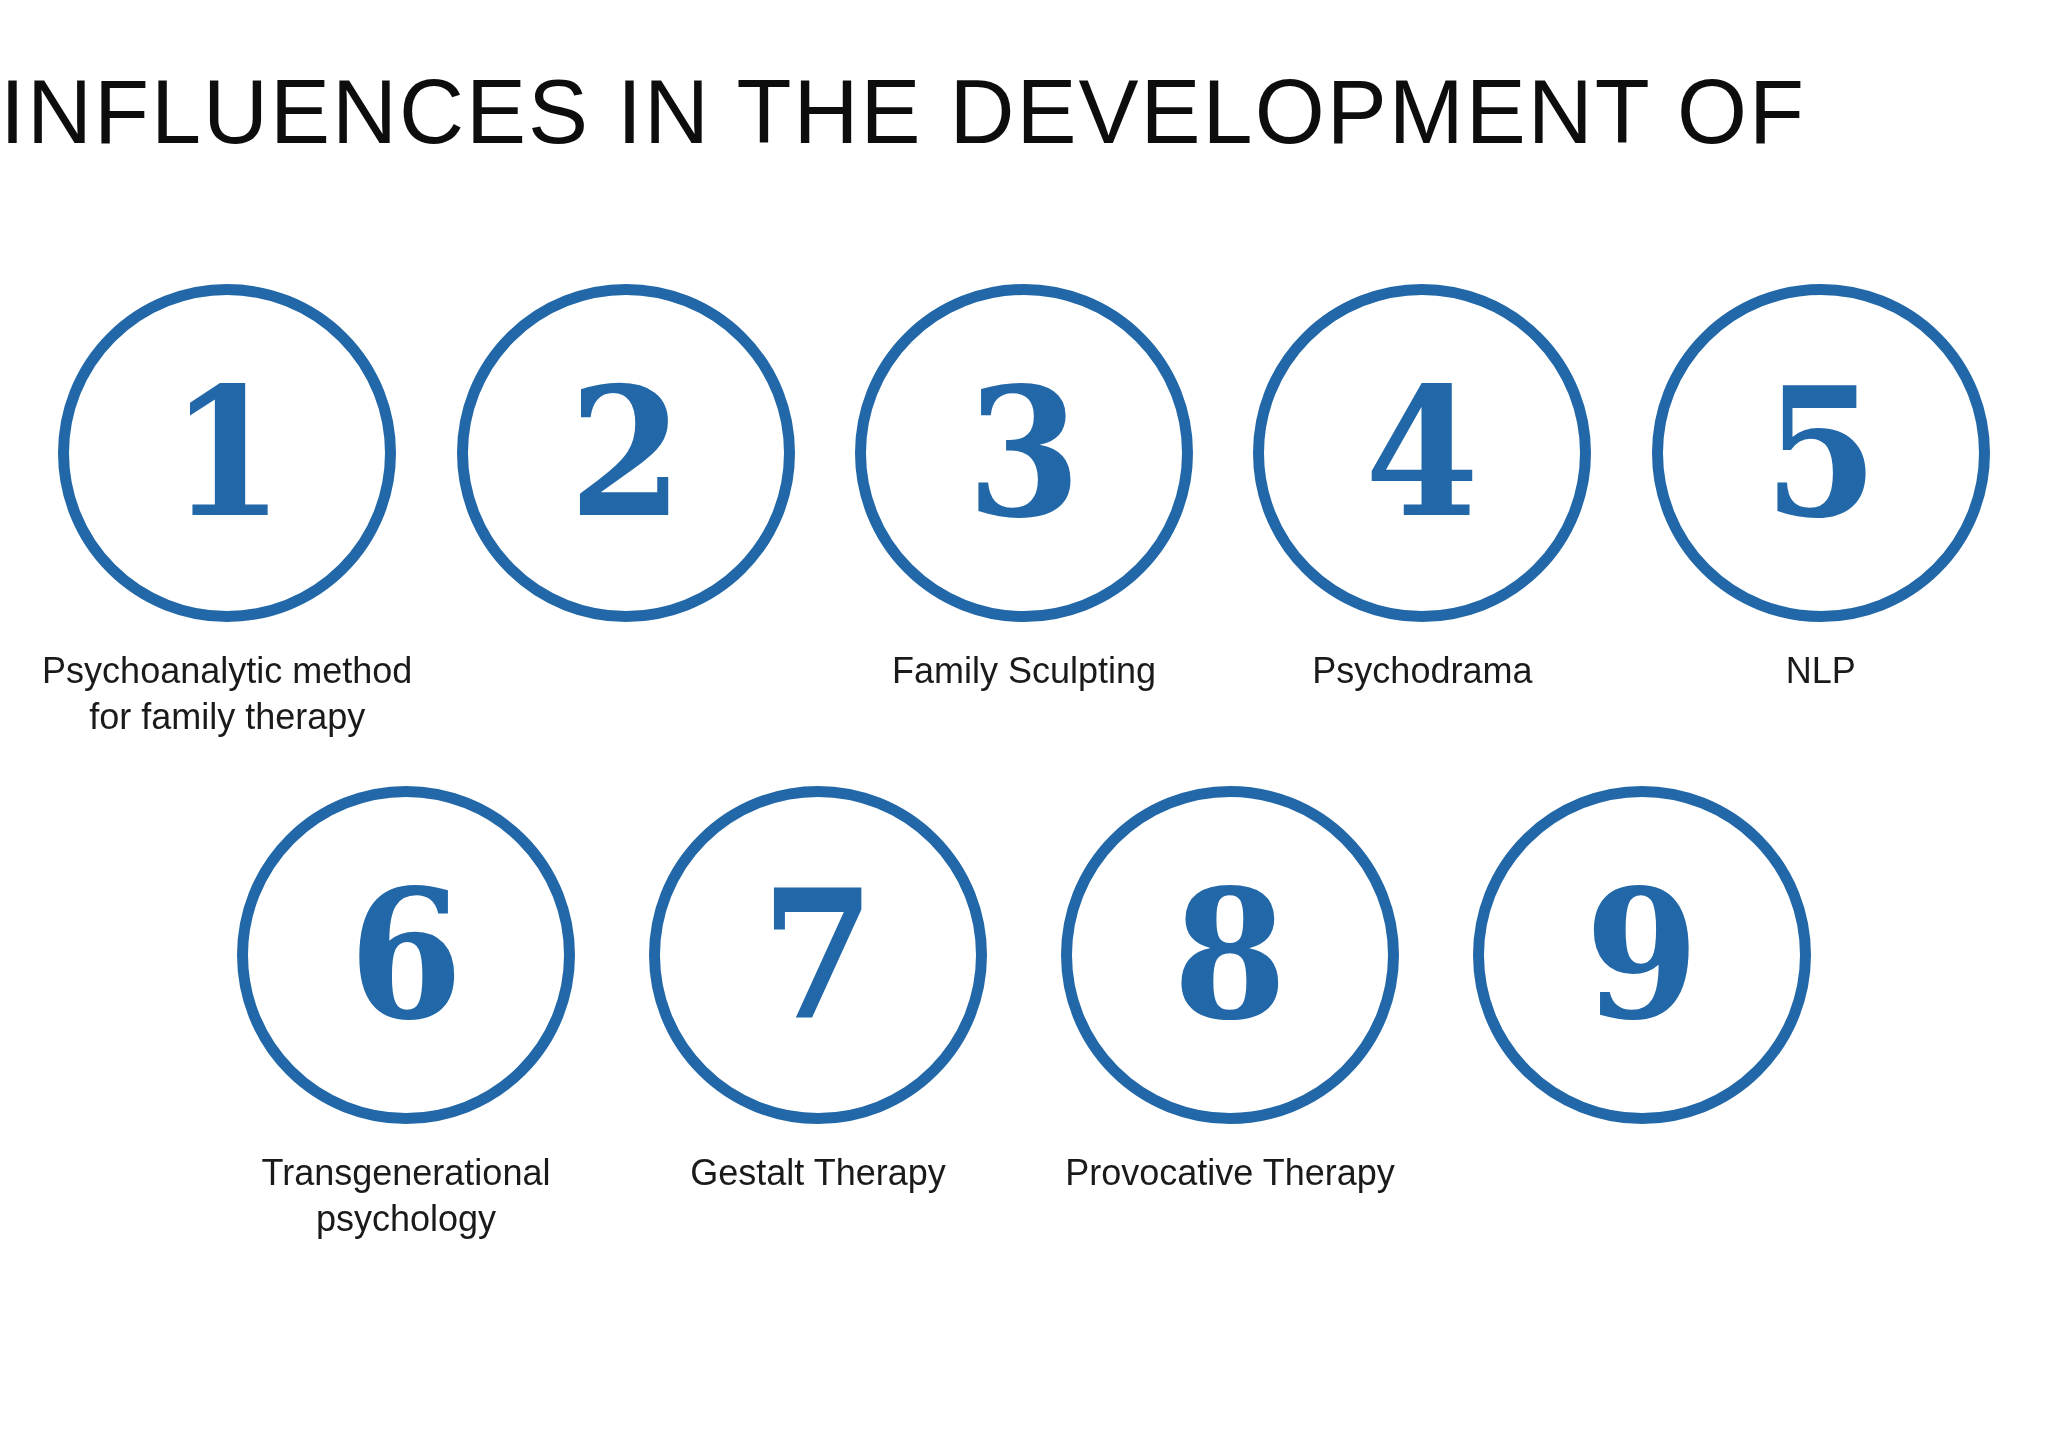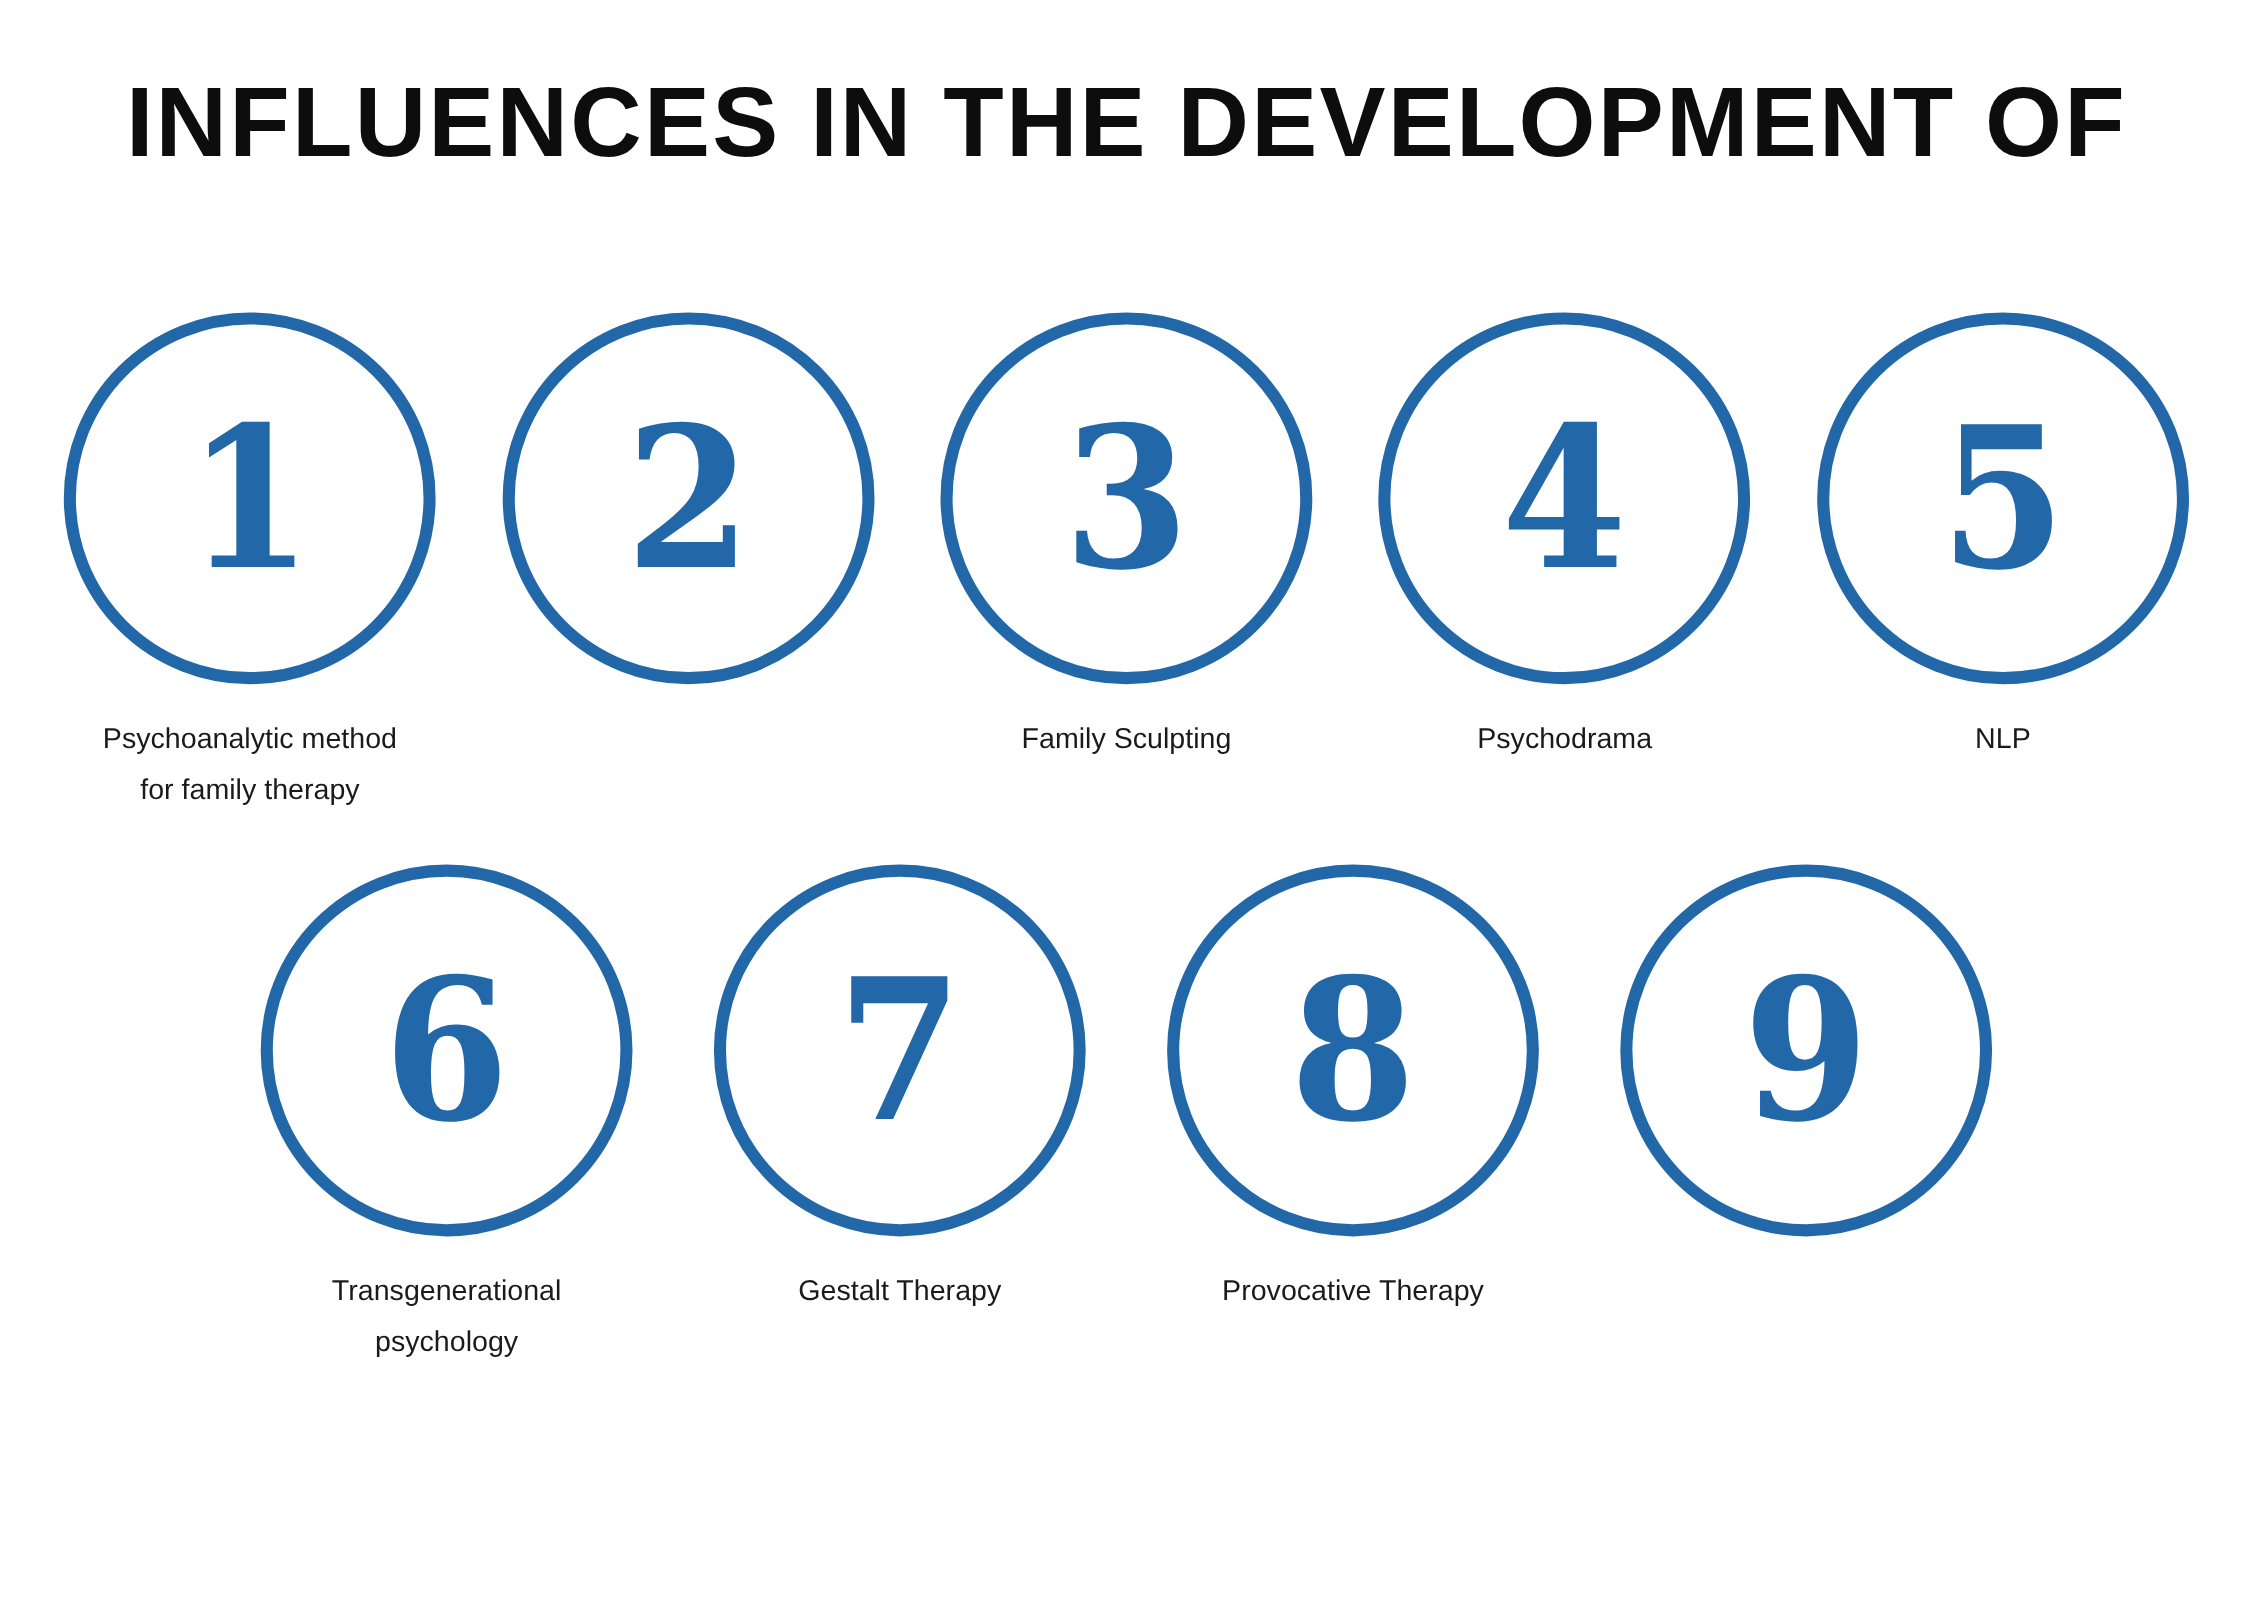--- a/index.html
+++ b/index.html
@@ -11,23 +11,23 @@
     overflow: hidden;
   }
   .page {
     width: 2048px;
     height: 1454px;
     background: #ffffff;
     position: relative;
   }
   .title {
     padding-top: 60px;
-    text-align: center;
+    text-align: left;
     color: #0d0d0d;
-    font-weight: 700;
+    font-weight: 400;
     font-size: 90px;
     line-height: 104px;
     letter-spacing: 2px;
   }
   .row {
     display: flex;
     align-items: flex-start;
     justify-content: space-between;
   }
   .row-1 {
@@ -58,21 +58,21 @@
   .circle .num {
     font-family: "DejaVu Serif", serif;
     font-weight: bold;
     font-size: 178px;
     color: #2268a8;
     line-height: 1;
     transform: scaleX(0.92);
   }
   .label {
     margin-top: 26px;
-    font-size: 26px;
+    font-size: 36px;
     line-height: 46px;
     color: #1a1a1a;
     text-align: center;
     white-space: pre-line;
     font-weight: 400;
   }
 </style>
 </head>
 <body>
 

